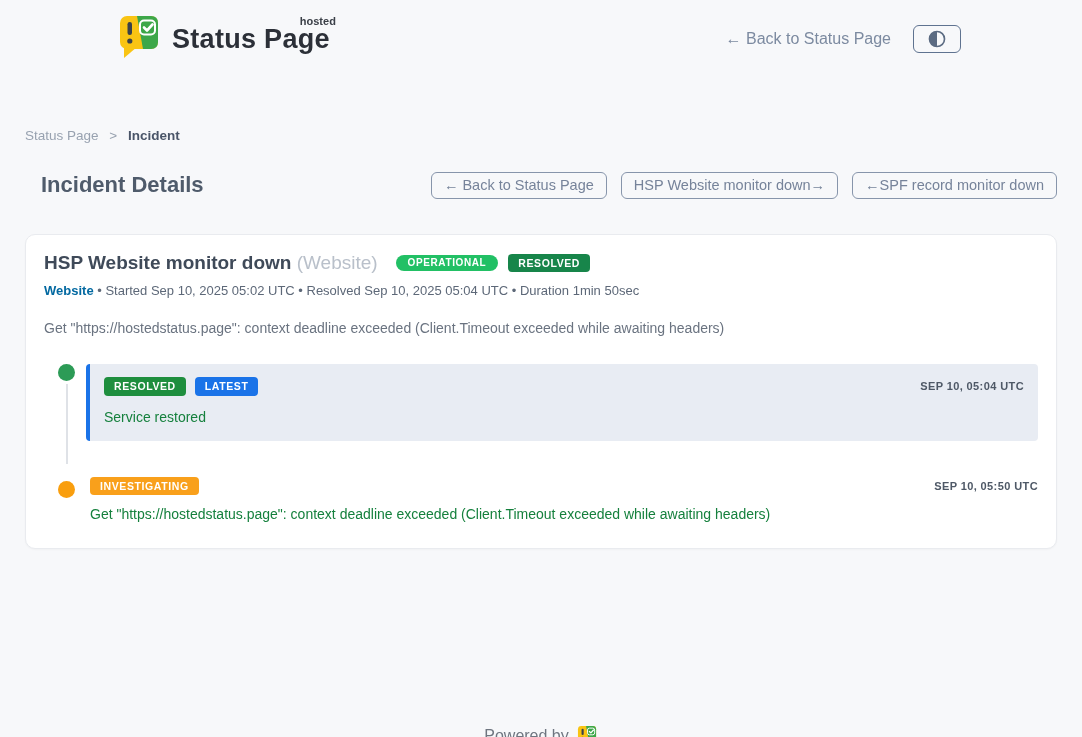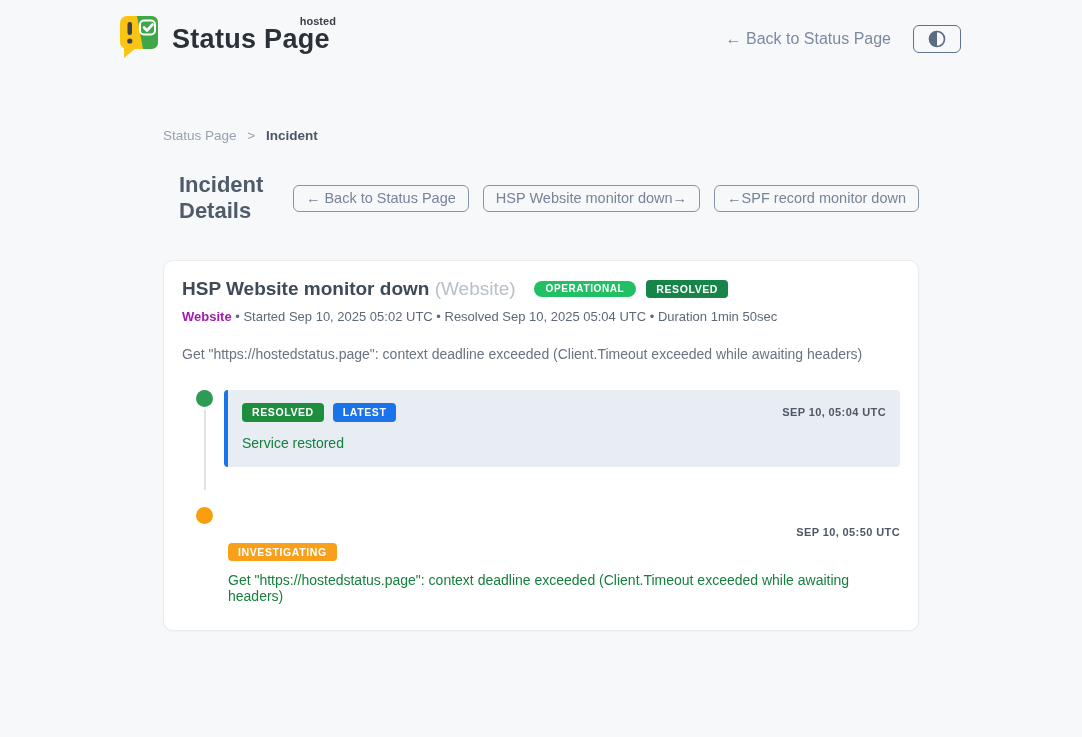--- a/index.html
+++ b/index.html
@@ -28,21 +28,21 @@
   .header-right { display: flex; align-items: center; }
   .back-link { color: #7c8aa0; font-size: 16px; text-decoration: none; cursor: pointer; }
   .theme-toggle {
     margin-left: 22px; width: 48px; height: 28px;
     border: 1.5px solid #5f7390; border-radius: 6px;
     background: transparent; display: flex; align-items: center; justify-content: center;
     cursor: pointer; padding: 0;
   }
 
   
-  .main { width: 756px; margin: 64px auto 0; }
+  .main { width: 1032px; margin: 64px auto 0; }
   .breadcrumb { font-size: 13.5px; color: #98a2b0; }
   .breadcrumb .sep { margin: 0 7px; }
   .breadcrumb .current { color: #4a5568; font-weight: 700; }
 
   .title-row { display: flex; justify-content: space-between; align-items: center; margin-top: 13px; }
   .page-title { font-size: 22px; font-weight: 600; color: #4f5b6b; margin: 16px; }
   .nav-buttons { display: flex; gap: 14px; }
   .nav-btn {
     border: 1.5px solid #8795ab; color: #76839a; background: transparent;
     border-radius: 6px; padding: 4px 12px 5px; font-size: 14.5px;
@@ -59,21 +59,21 @@
   .card-title { font-size: 19px; font-weight: 700; color: #3f4a59; margin: 0; }
   .card-component { color: #b9c0ca; font-weight: 400; }
   .badge {
     display: inline-block; color: #fff; font-weight: 700;
     font-size: 10.5px; letter-spacing: 0.6px; padding: 4px 10px;
     border-radius: 4px; line-height: 1; white-space: nowrap;
   }
   .badge-operational { background: #22c065; border-radius: 999px; font-size: 10px; padding: 3px 12px; margin-left: 18px; }
   .badge-resolved-hd { background: #17854a; margin-left: 10px; }
   .meta { font-size: 13px; color: #5d6878; margin: 9px 0 0; }
-  .meta b { color: #a21caf; }
+  .meta b { color: #0369a1; }
   .description { font-size: 14px; color: #6a7380; margin: 22px 0 0; }
 
   
   .timeline { margin-top: 28px; position: relative; }
   .t-entry { position: relative; padding-left: 42px; }
   .t-entry + .t-entry { margin-top: 36px; }
   .dot {
     position: absolute; left: 14px; top: 0;
     width: 17px; height: 17px; border-radius: 50%;
   }
@@ -84,21 +84,21 @@
     width: 2px; background: #dfe2e7;
   }
   .t-card {
     background: #e8ecf3; border-left: 4px solid #1a73e8; border-radius: 4px;
     padding: 13px 14px 16px;
   }
   .t-card.plain { background: transparent; border-left: none; border-radius: 0; padding: 0 0 0 4px; }
   .t-head { display: flex; align-items: center; gap: 9px; }
   .badge-resolved { background: #1e8e3e; }
   .badge-latest { background: #1a73e8; }
-  .badge-investigating { background: #f9a01b; margin-top: 40px; }
+  .badge-investigating { background: #f9a01b; }
   .t-time {
     margin-left: auto; font-size: 11px; font-weight: 700;
     color: #4e5866; letter-spacing: 0.4px;
   }
   .t-msg { margin: 13px 0 0; font-size: 14px; color: #15803d; }
   .t-card.plain .t-msg { margin-top: 11px; }
 
   
   .footer { margin-top: 176px; text-align: center; }
   .powered {

